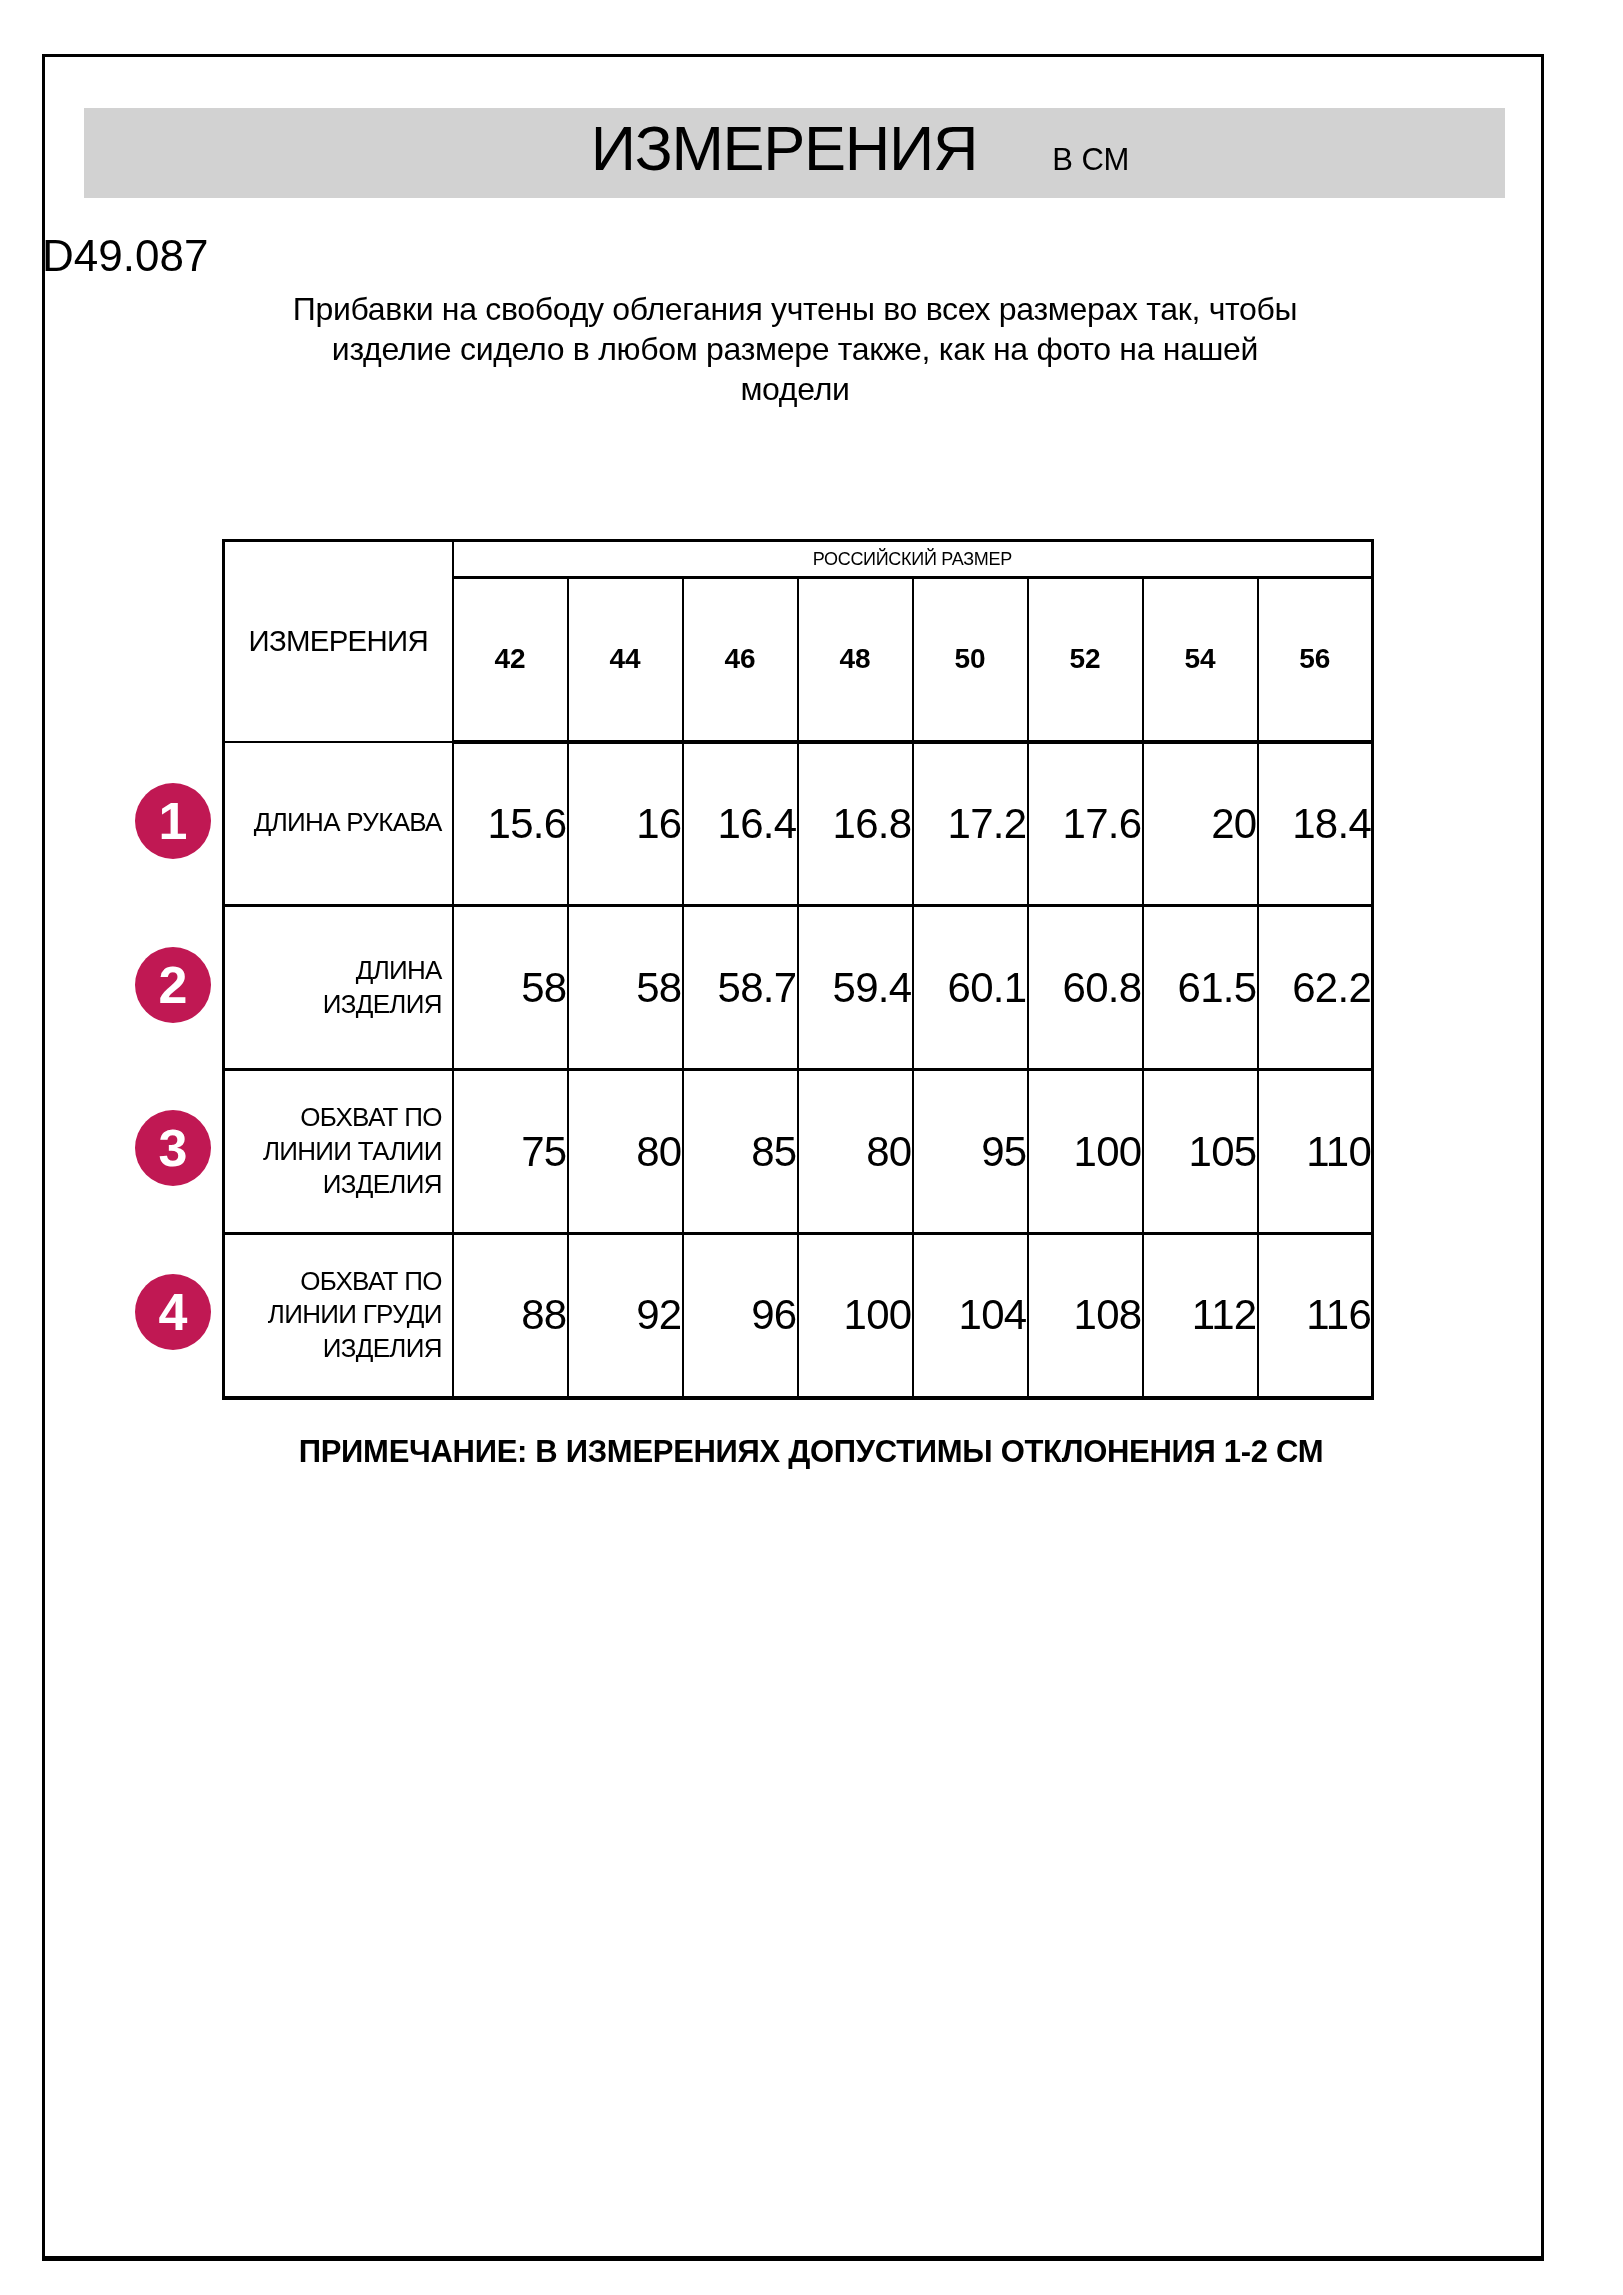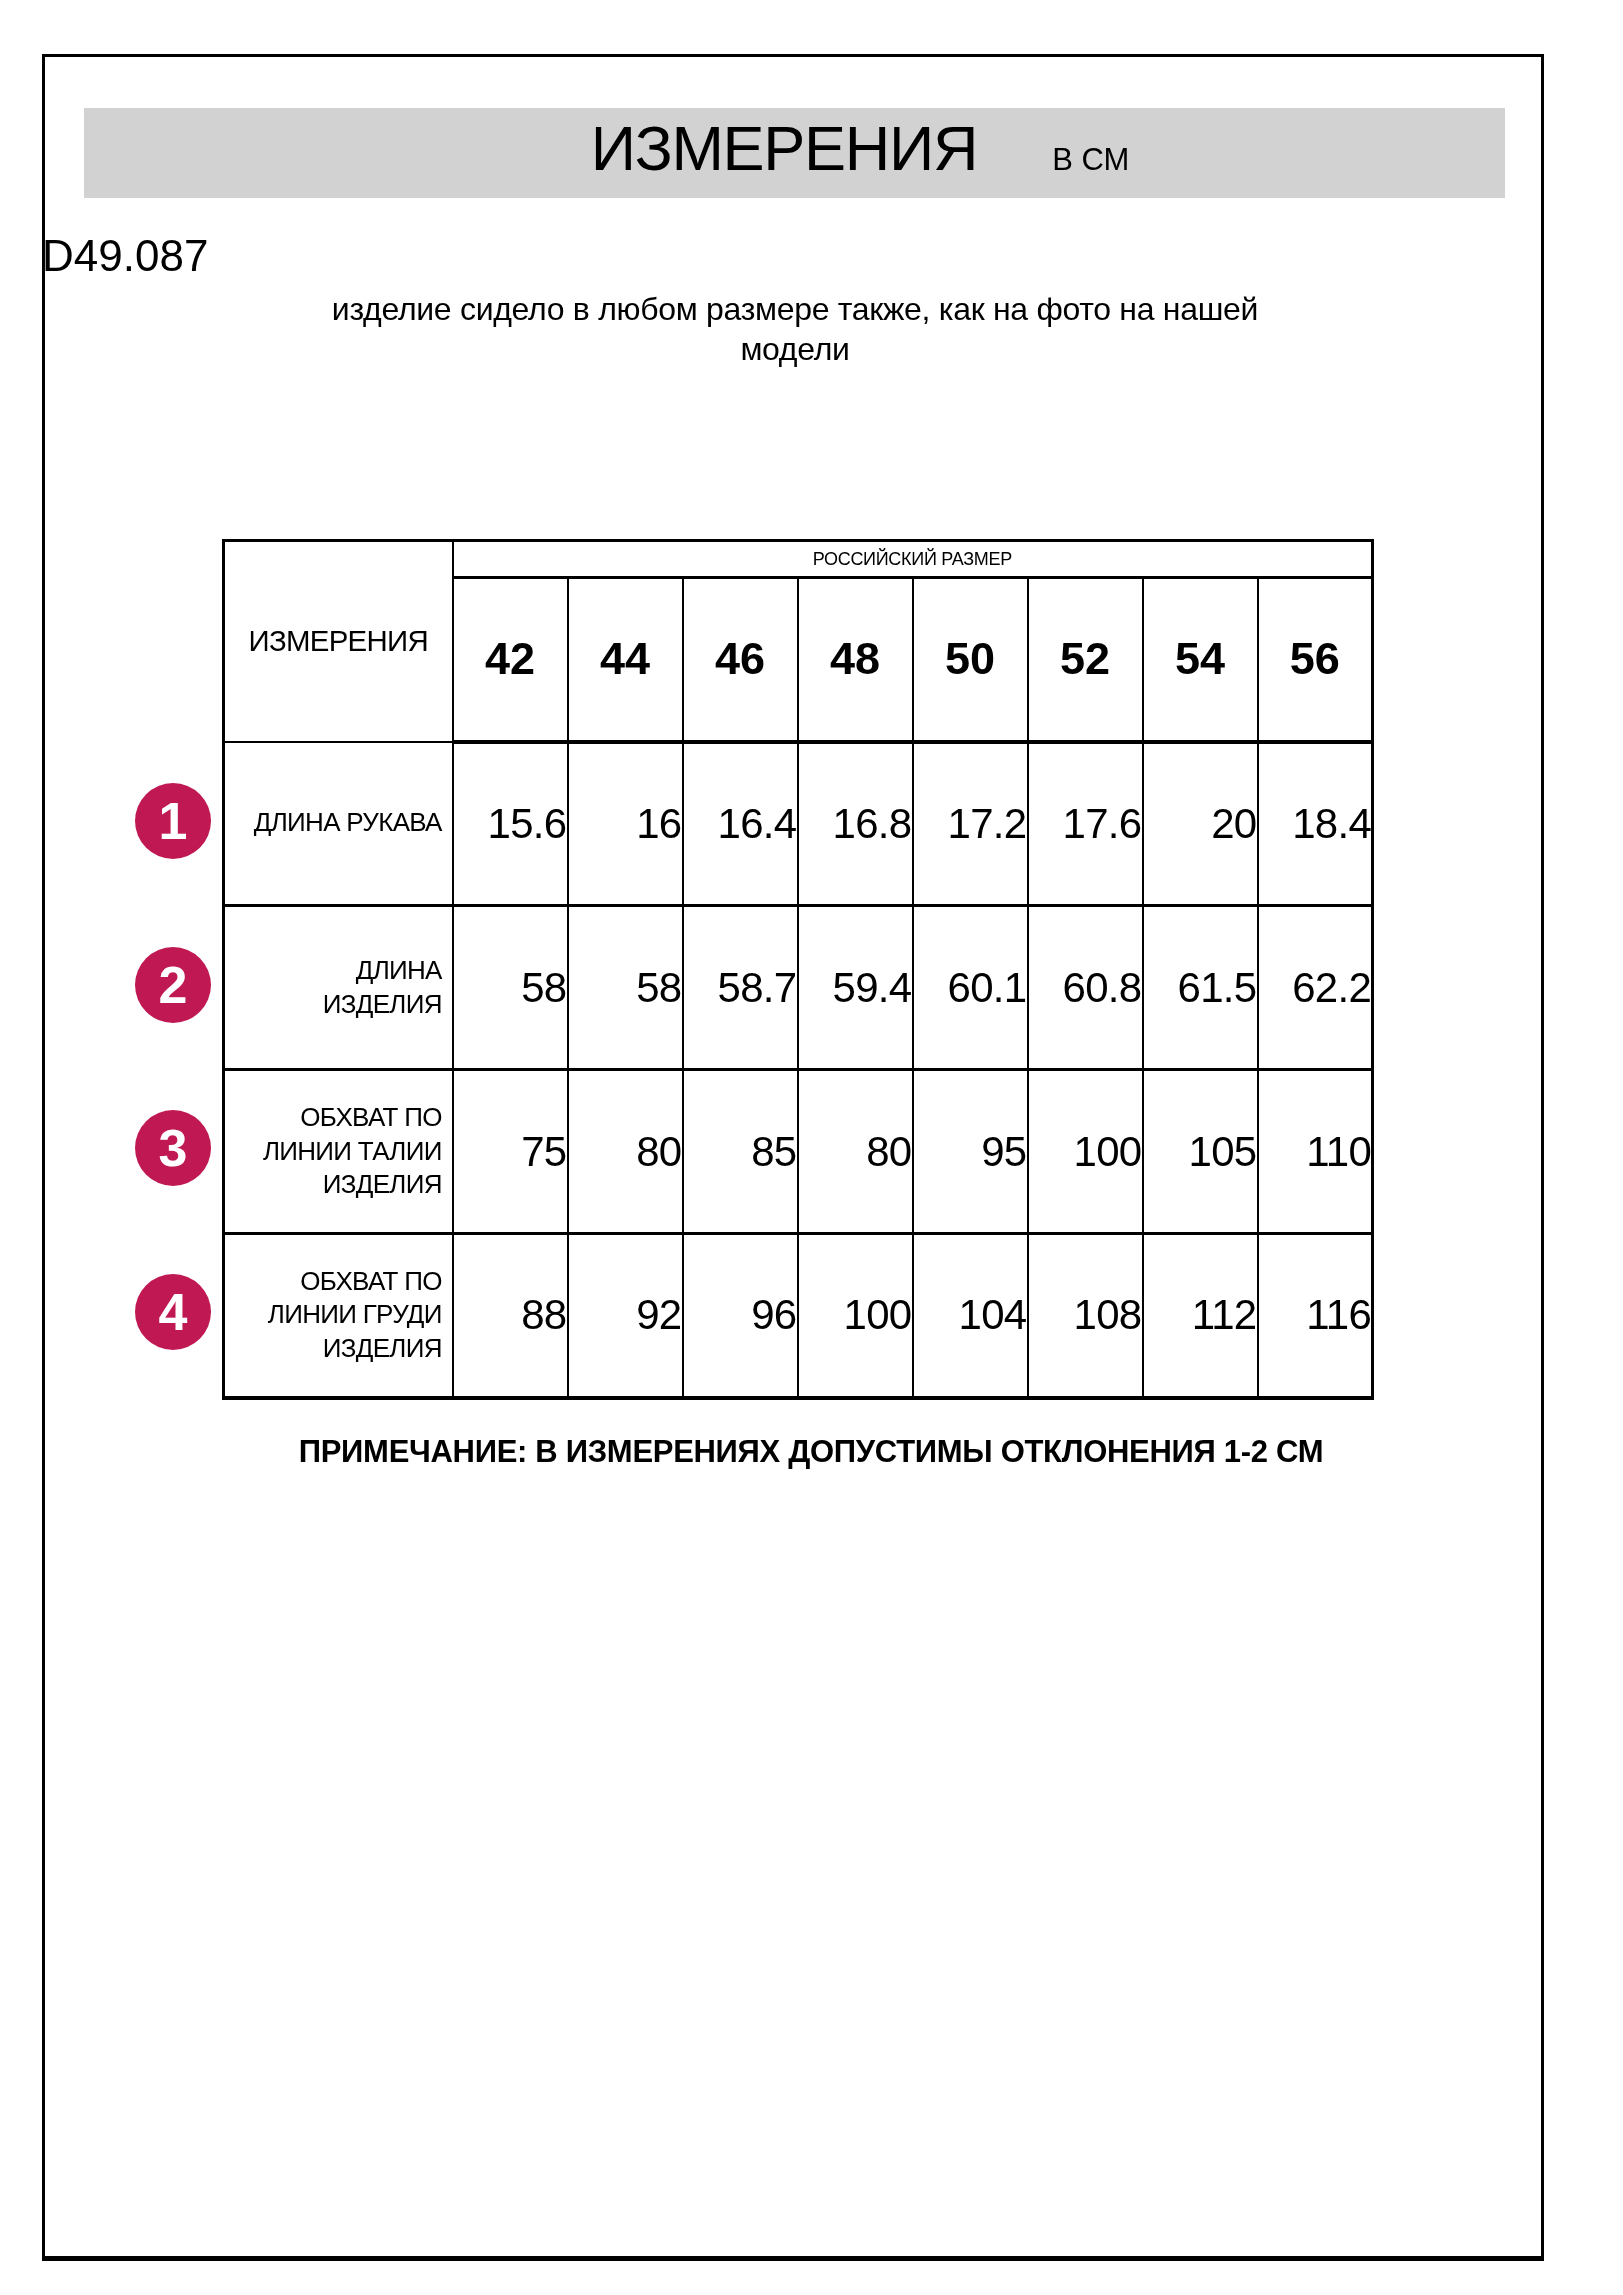--- a/index.html
+++ b/index.html
@@ -47,21 +47,21 @@
   .size-table td{
     border:2px solid #000;
     text-align:center;vertical-align:middle;
     padding:0;
   }
   .size-table{border:3.3px solid #000;border-top-width:3.9px;border-bottom-width:4.6px;}
   .r-group{height:37px;}
   .r-group .group{font-size:18px;letter-spacing:-0.3px;border-bottom:3.3px solid #000;}
   .corner{font-size:29.4px;letter-spacing:-0.7px;}
   .r-sizes{height:164px;}
-  .r-sizes td{font-size:45px;font-weight:bold;border-bottom:4.6px solid #000;}
+  .r-sizes td{font-size:28px;font-weight:bold;border-bottom:4.6px solid #000;}
   .r-data{height:164px;}
   .r-data td{border-bottom:3.9px solid #000;text-align:right;}
   .r-data .lbl{font-size:26px;line-height:1.3;padding:0 9.8px;letter-spacing:-0.7px;}
   .r-data .val{font-size:42px;letter-spacing:-0.7px;}
   
   .badge{
     position:absolute;left:135px;width:76px;height:76px;
     border-radius:50%;
     display:flex;align-items:center;justify-content:center;
     color:#fff;font-size:52px;font-weight:bold;line-height:1;
@@ -78,20 +78,21 @@
 <div class="frame"></div>
 
 <div class="titlebar" style="background: rgb(210, 210, 210);">
   <span class="t1">ИЗМЕРЕНИЯ</span>
   <span class="t3">В СМ</span>
 </div>
 
 <div class="code">D49.087</div>
 
 <div class="desc">
+  <div>Прибавки на свободу облегания учтены во всех размерах так, чтобы</div>
   <div>изделие сидело в любом размере также, как на фото на нашей</div>
   <div>модели</div>
 </div>
 
 <table class="size-table">
   <colgroup>
     <col style="width:229px">
     <col style="width:115px">
       <col style="width:115px">
       <col style="width:115px">

